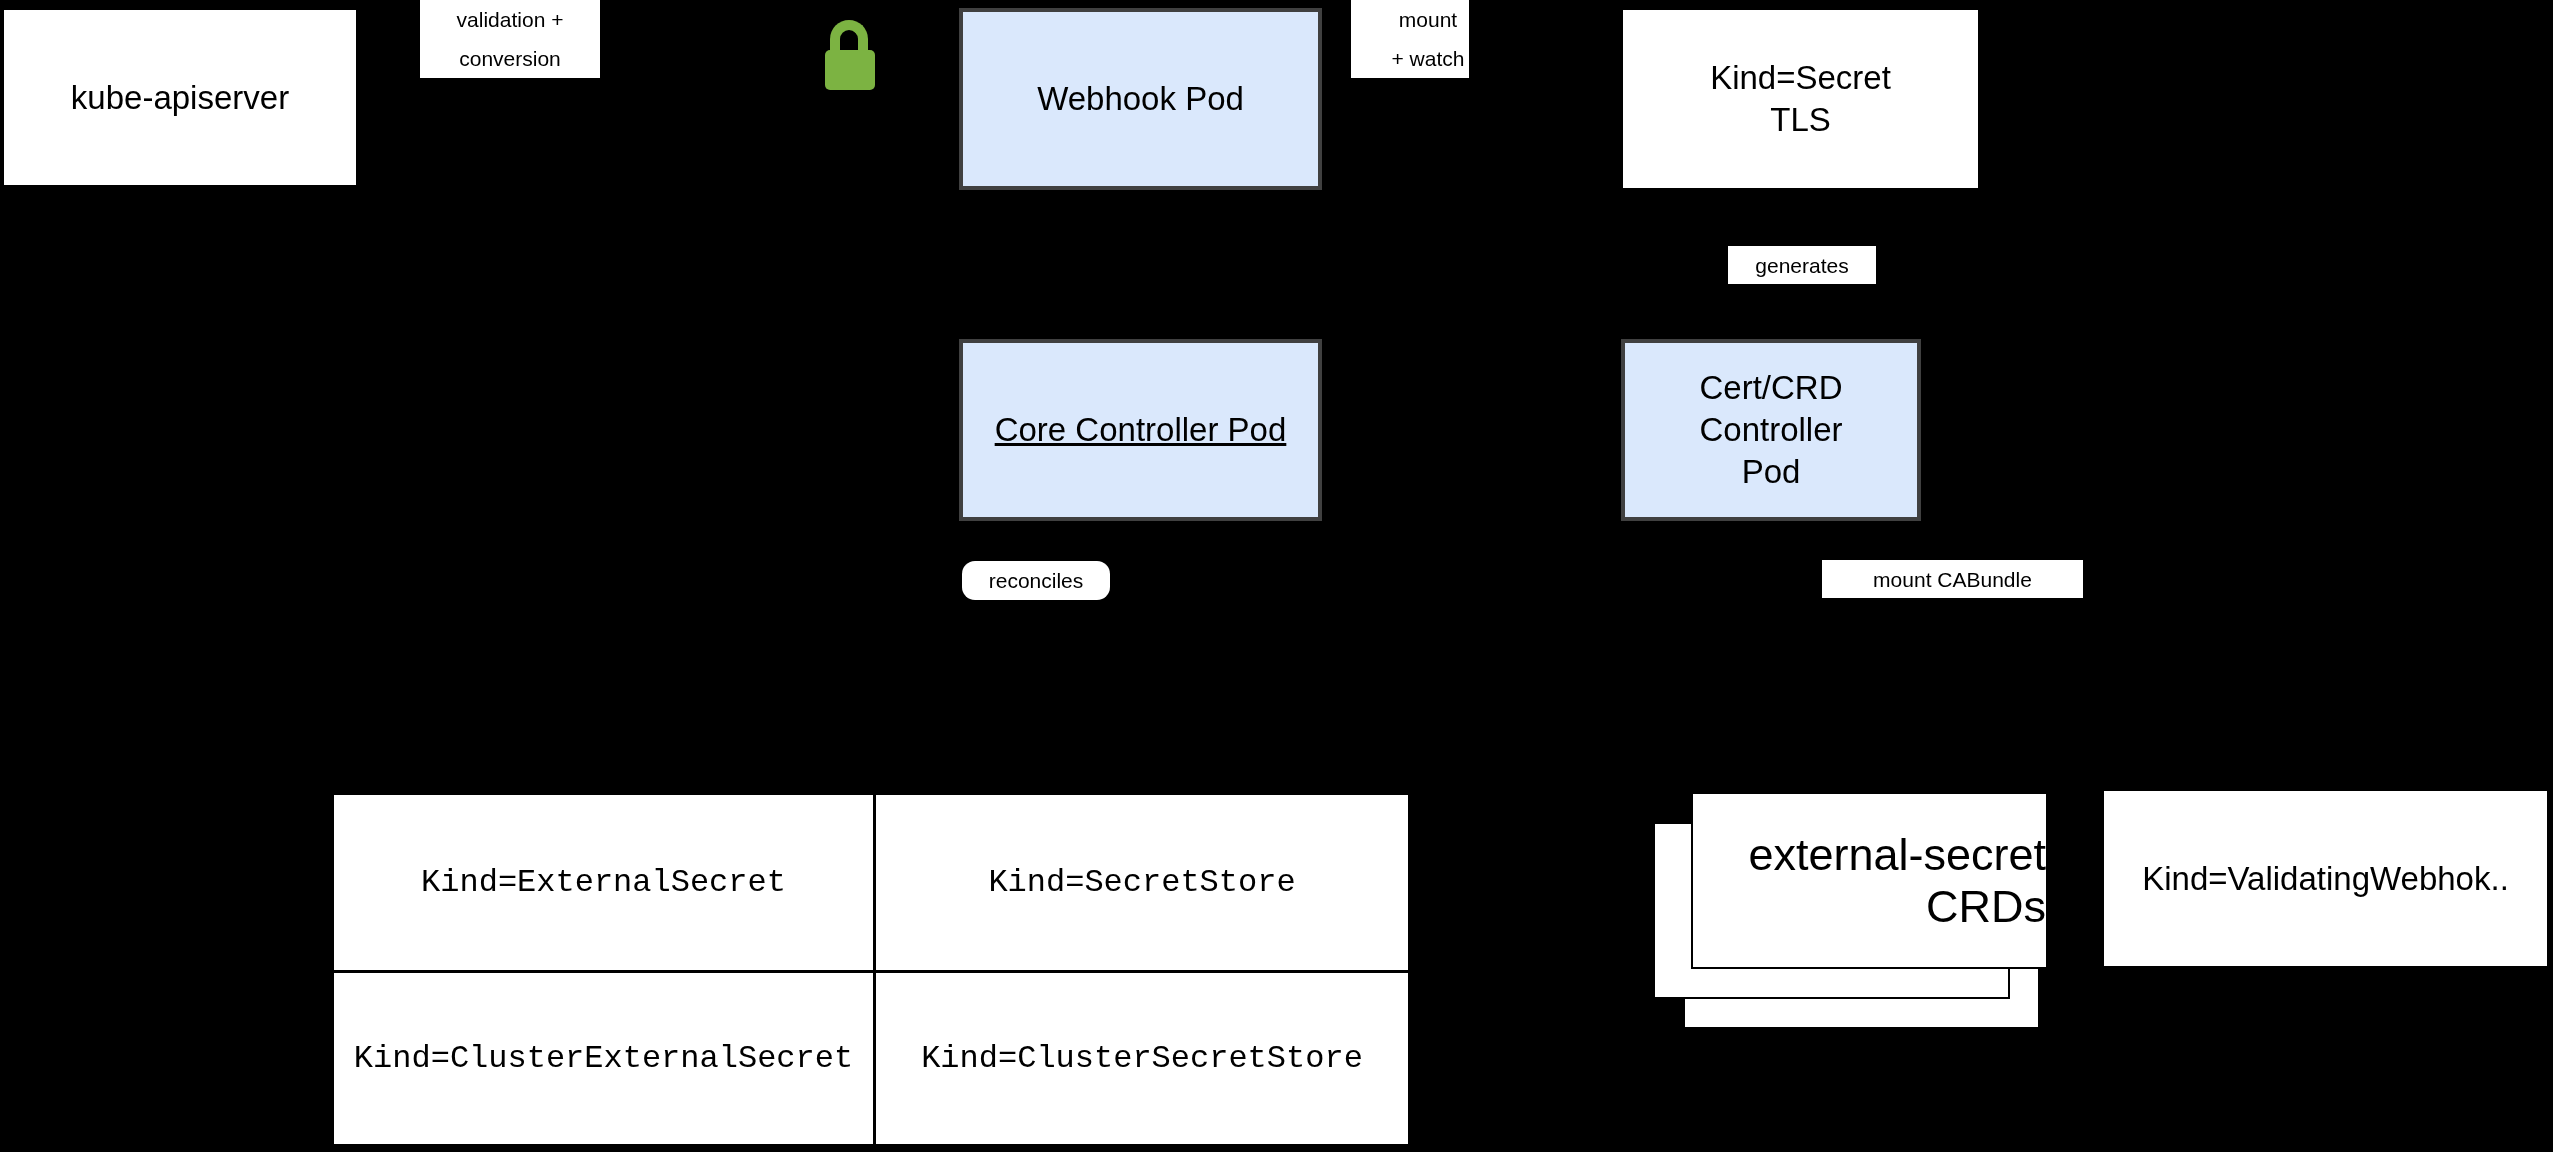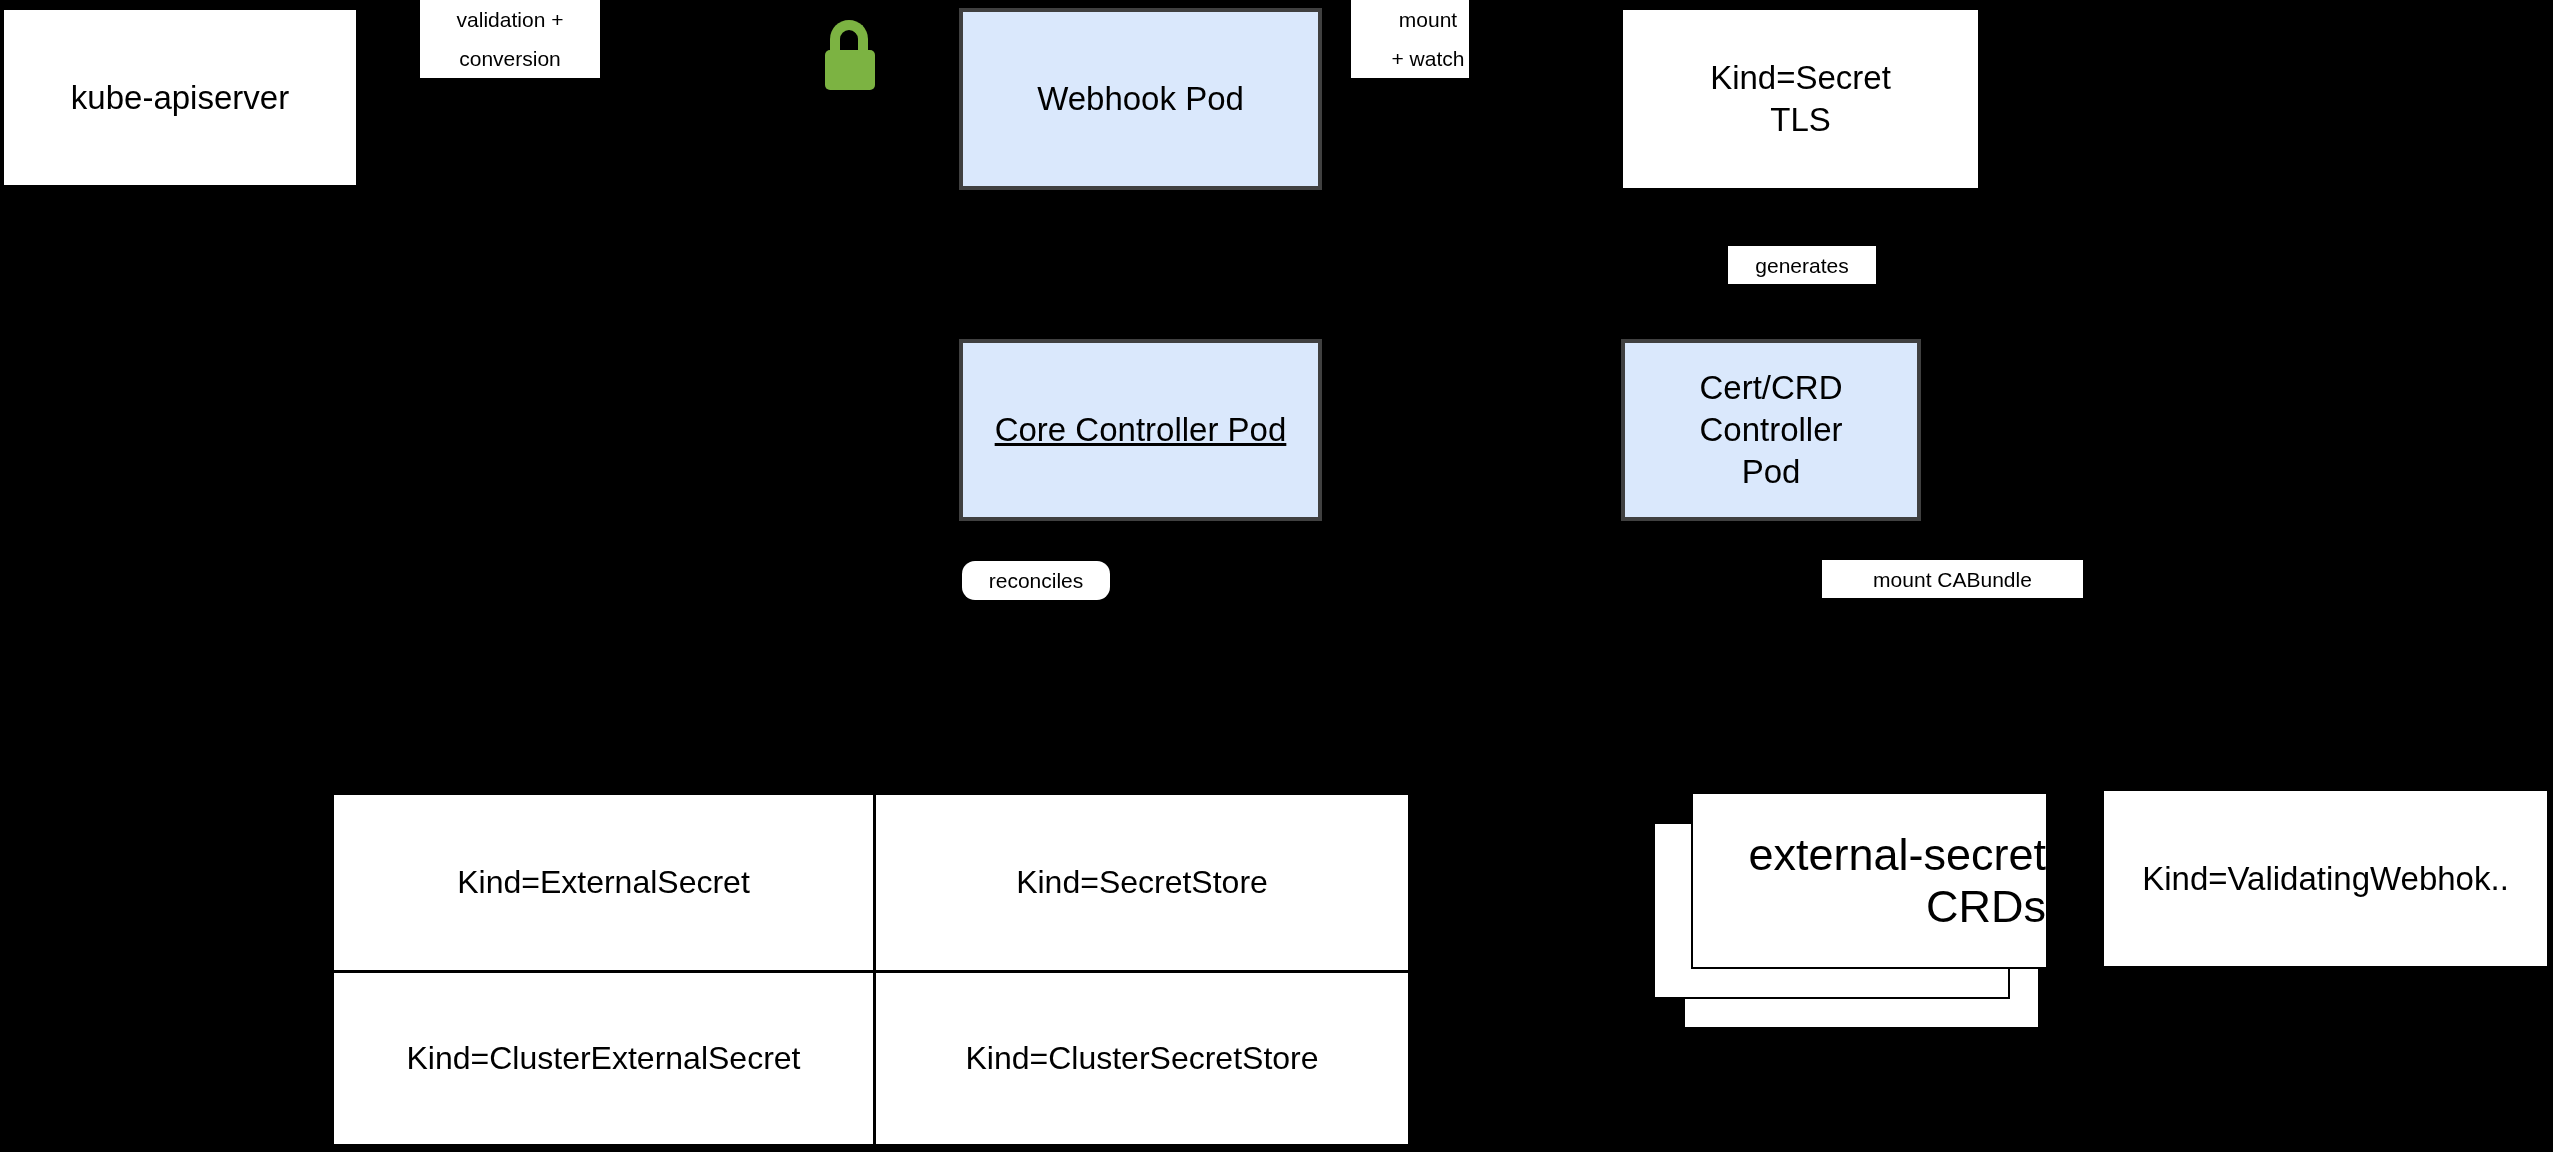--- a/index.html
+++ b/index.html
@@ -92,20 +92,21 @@
     background: #000;
     border: 2px solid #000;
   }
   .crd-table .cell {
     background: #fff;
     display: flex;
     align-items: center;
     justify-content: center;
     text-align: center;
     font-size: 32px;
+    font-family: Liberation Mono, monospace;
   }
 
   
   .stack-box {
     position: absolute;
     width: 357px; height: 177px;
     box-sizing: border-box;
     background: #fff;
     border: 2px solid #000;
   }

